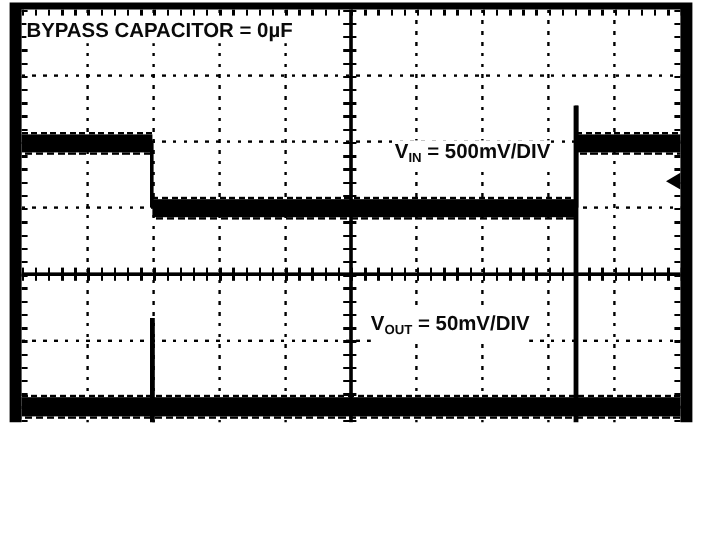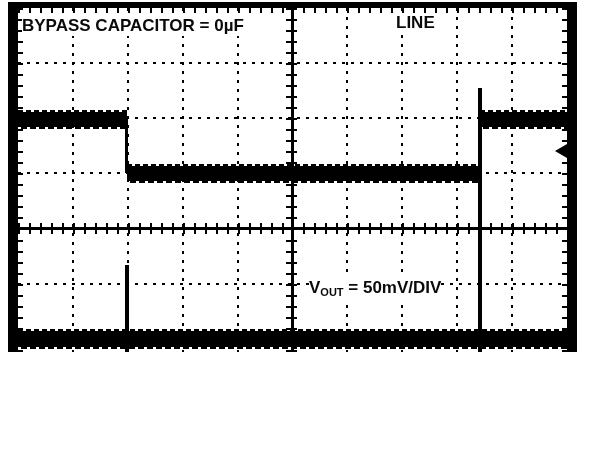--- a/index.html
+++ b/index.html
@@ -87,24 +87,24 @@
       <div class="trace-edge" style="left: 125.2px; width: 3px; top: 119.4px; height: 54px; z-index: 5;"></div>
       <div class="trace-edge" style="left: 478.8px; width: 3px; top: 87.9px; height: 85.4px; z-index: 5;"></div>
       <div class="trace-band" style="left: 18px; width: 549px; top: 330.8px; height: 16px; z-index: 5;"></div>
       <div class="trace-edge" style="left: 124.7px; width: 4px; top: 264.9px; height: 184.1px; z-index: 5;"></div>
       <div class="trace-edge" style="left: 478.3px; width: 4px; top: 87.9px; height: 361.1px; z-index: 5;"></div>
     </div>
 
   <div class="lbl" style="left:22px;top:16px;">BYPASS CAPACITOR = 0µF</div>
 
   <div class="lbl" style="left:396px;top:13px;">
-    <div>LINE</div>
   </div>
 
+  <div class="lbl" style="left:329px;top:117px;"><span>V</span><span class="sub">IN</span><span> = 500mV/DIV</span></div>
 
-  <div class="lbl" style="left:309px;top:278px;"><span>V</span><span class="sub">OUT</span><span> = 50mV/DIV</span></div>
+  <div class="lbl" style="left:309px;top:260px;"><span>V</span><span class="sub">OUT</span><span> = 50mV/DIV</span></div>
 
 
   <div id="trace-arrow" style="left: 555px; top: 144.3px;"></div>
 
   <div id="fig-number">04500-033</div>
 
 </div>
 
 </body></html>

